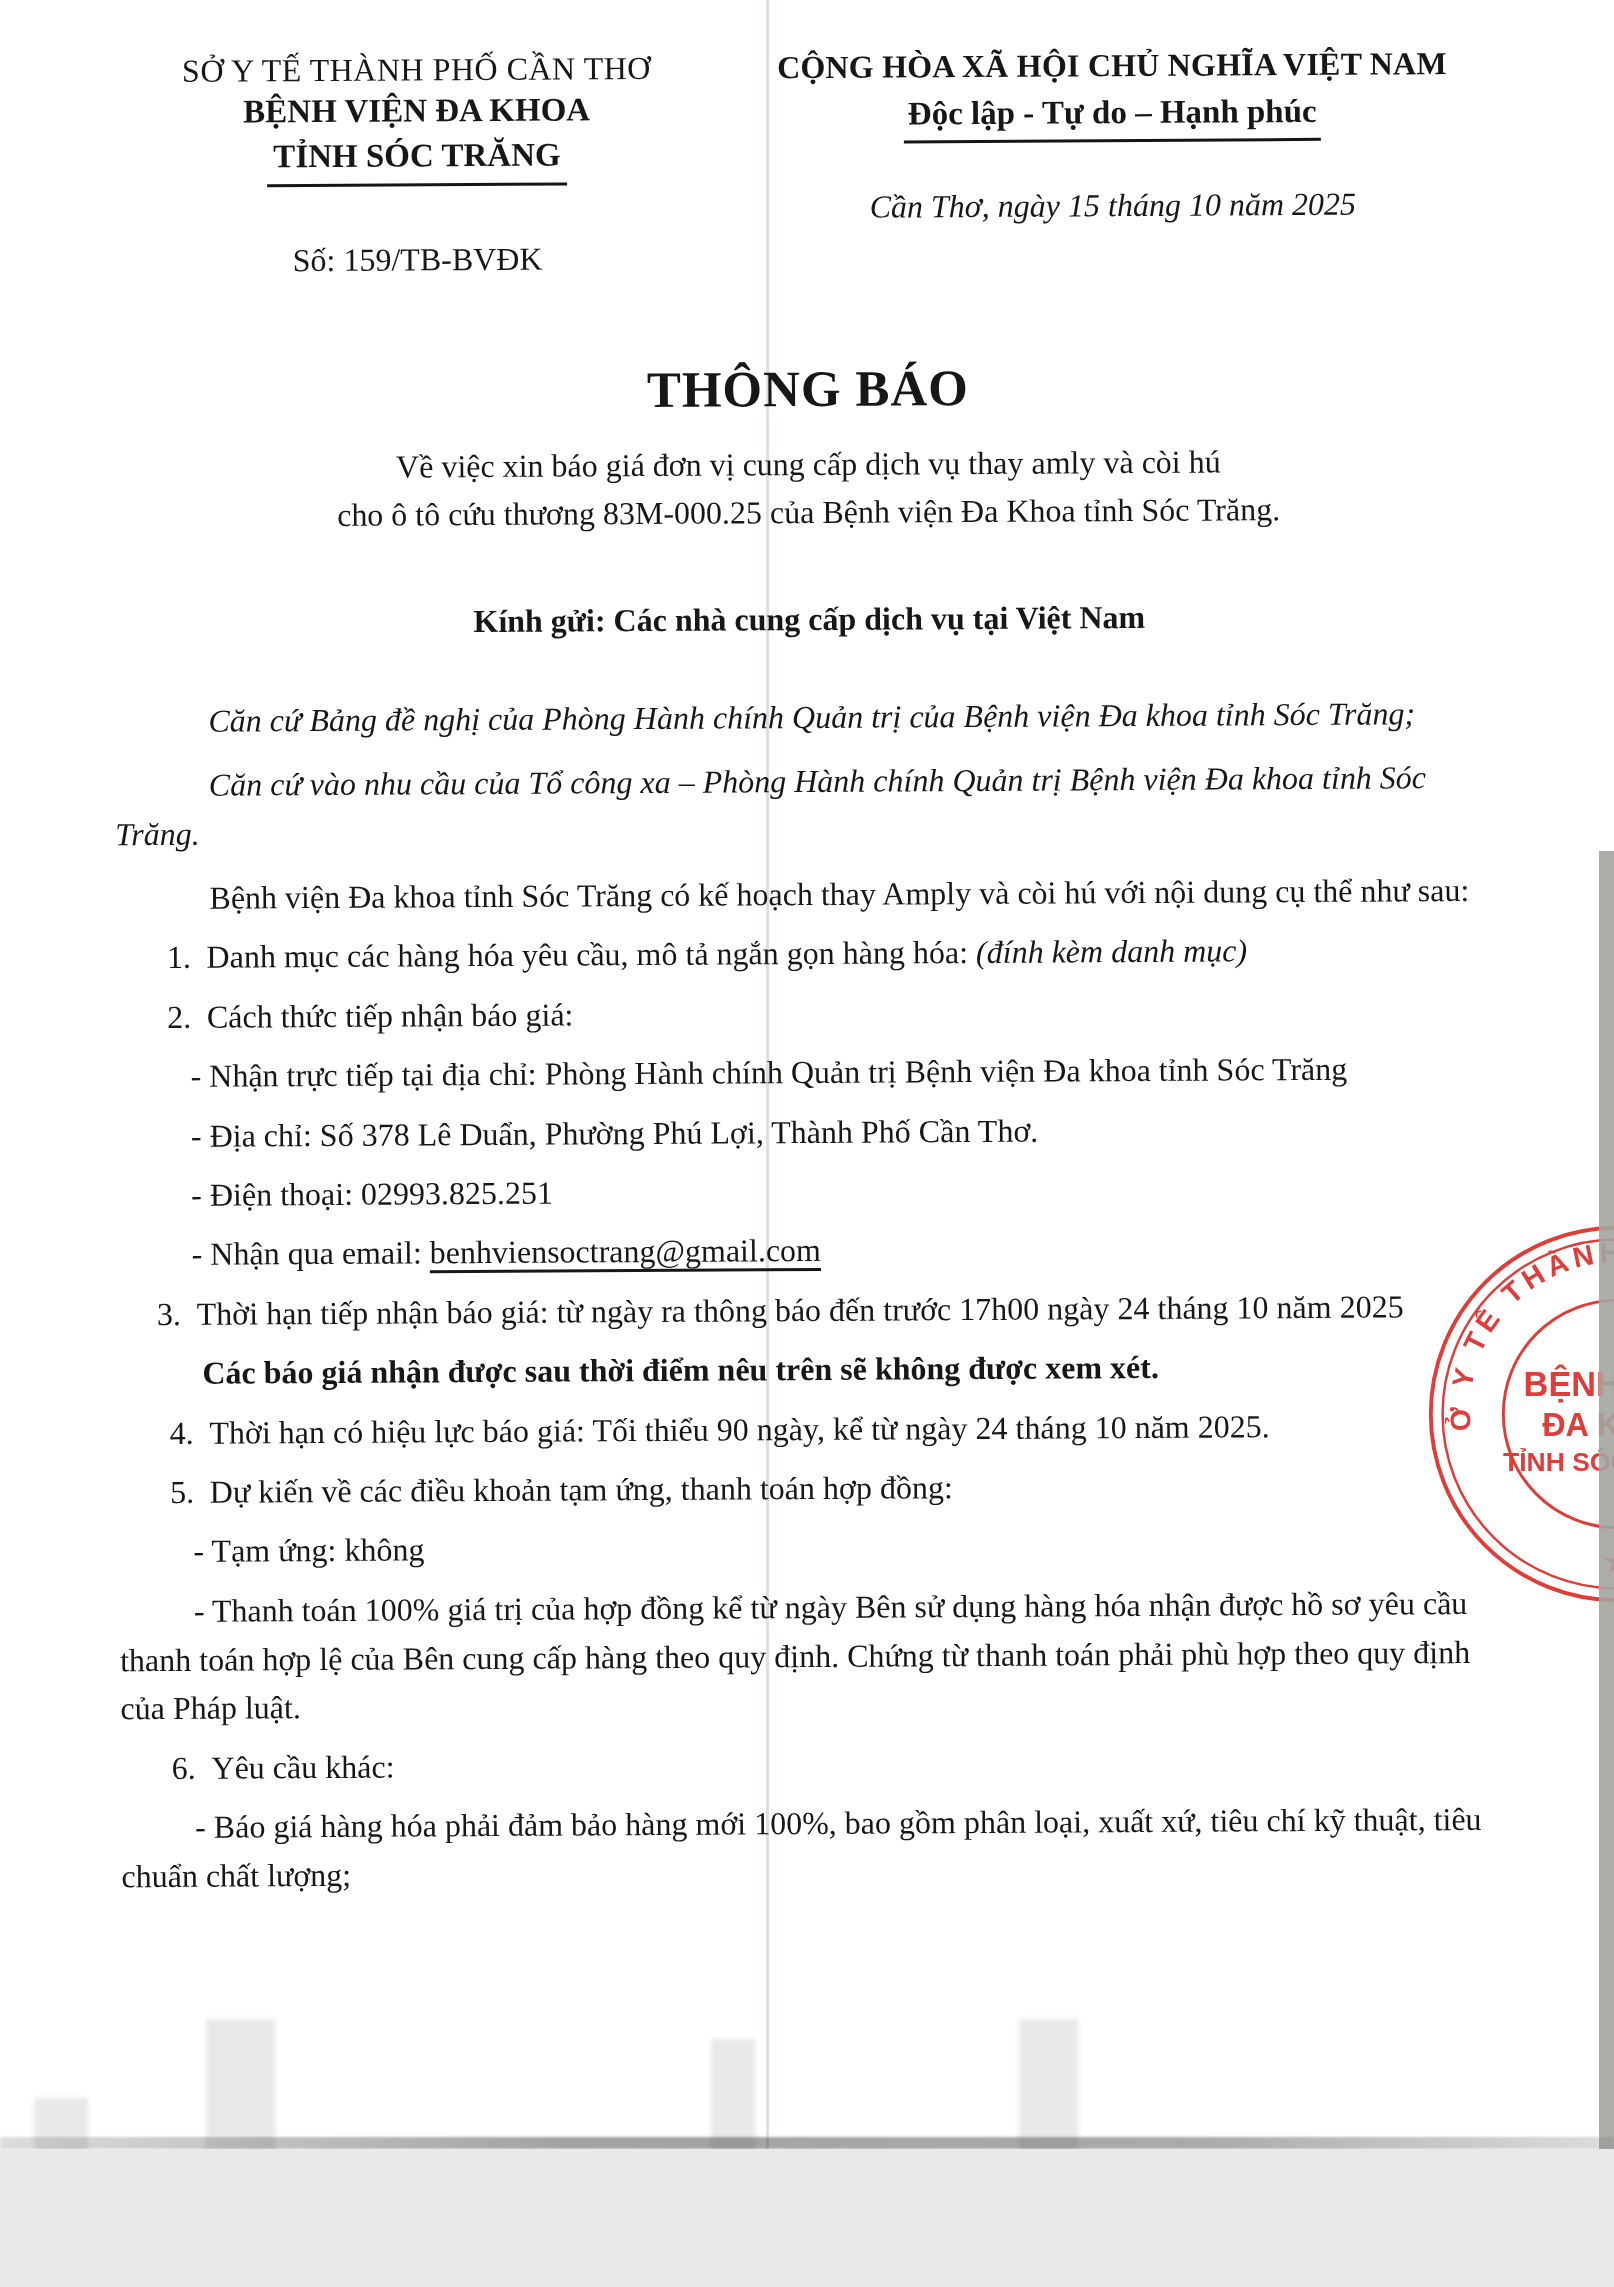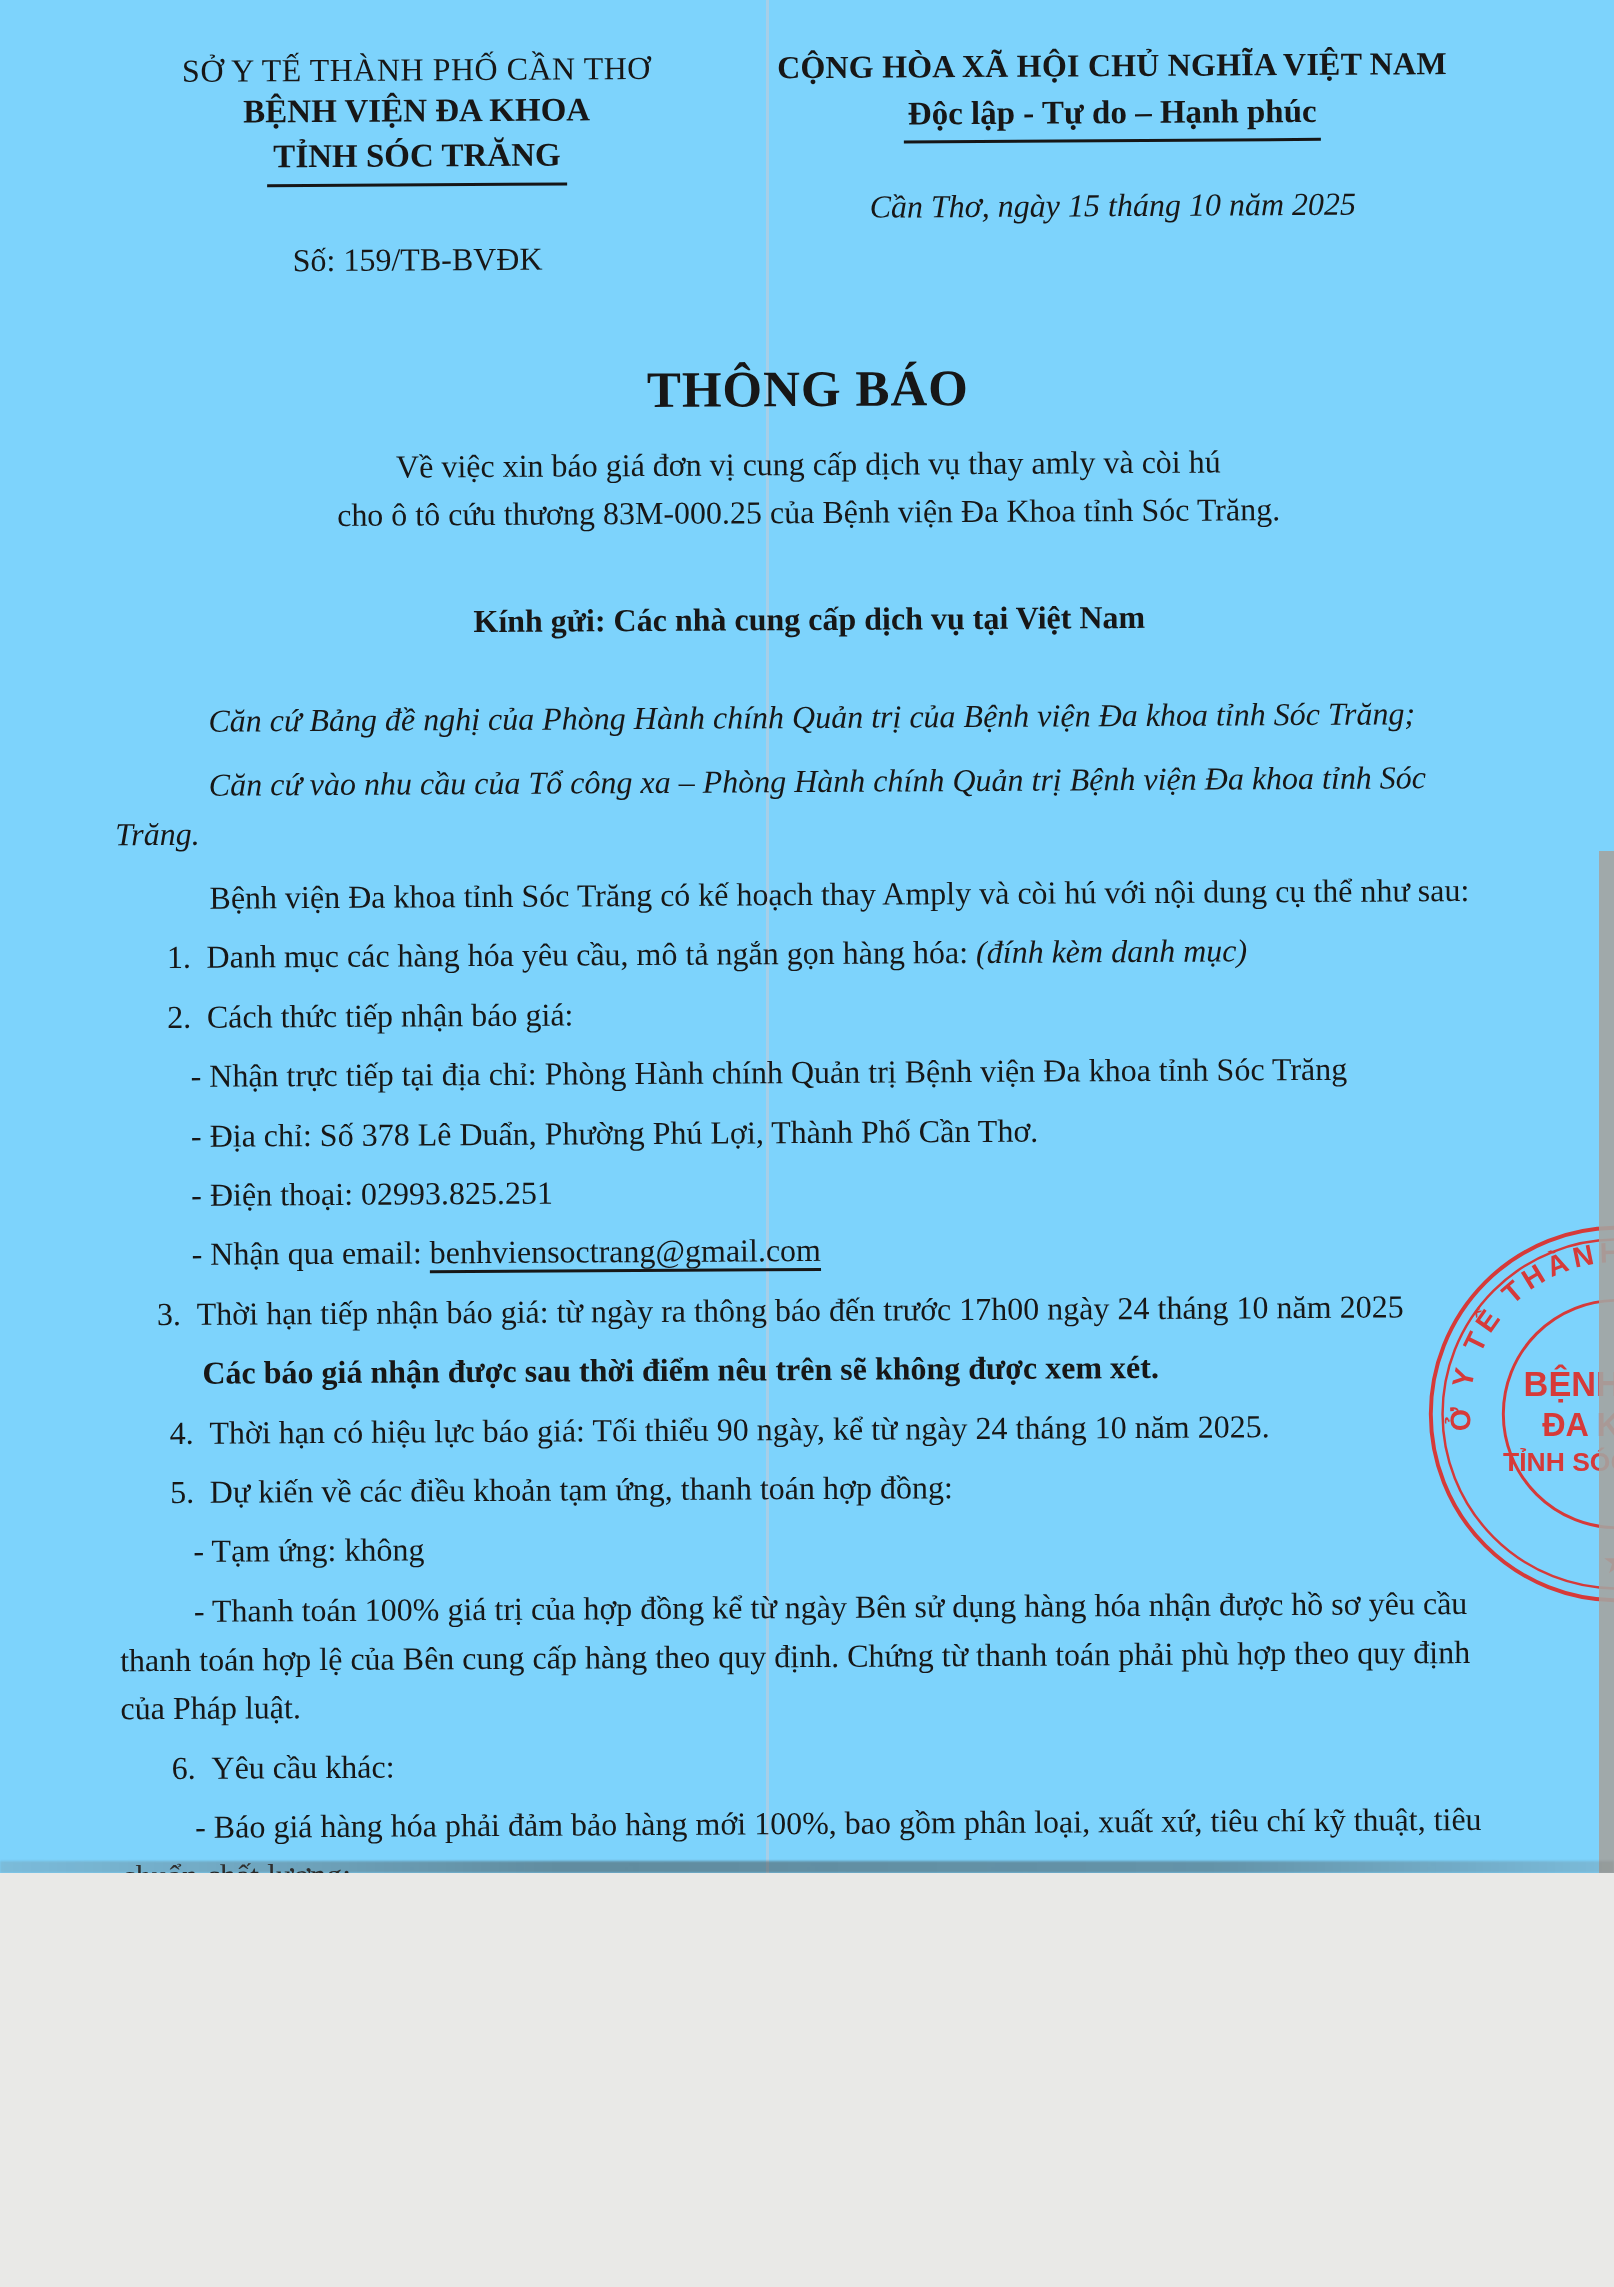--- a/index.html
+++ b/index.html
@@ -3,22 +3,22 @@
 <meta charset="utf-8">
 <style>
   html,body { margin:0; padding:0; }
   body {
     width:1614px; height:2288px;
     background:#e9e9e7;
     font-family:"Liberation Serif","DejaVu Serif",serif;
   }
   .page {
     position:relative;
-    width:1614px; height:1873px;
-    background:#7dd3fc;
+    width:1614px; height:2149px;
+    background:#ffffff;
     overflow:hidden;
     color:#171717;
   }
   .content {
     position:absolute; left:0; top:0; right:0;
     padding:49px 113px 0 110px;
     transform:rotate(-0.35deg);
     transform-origin:50% 0;
   }
   

